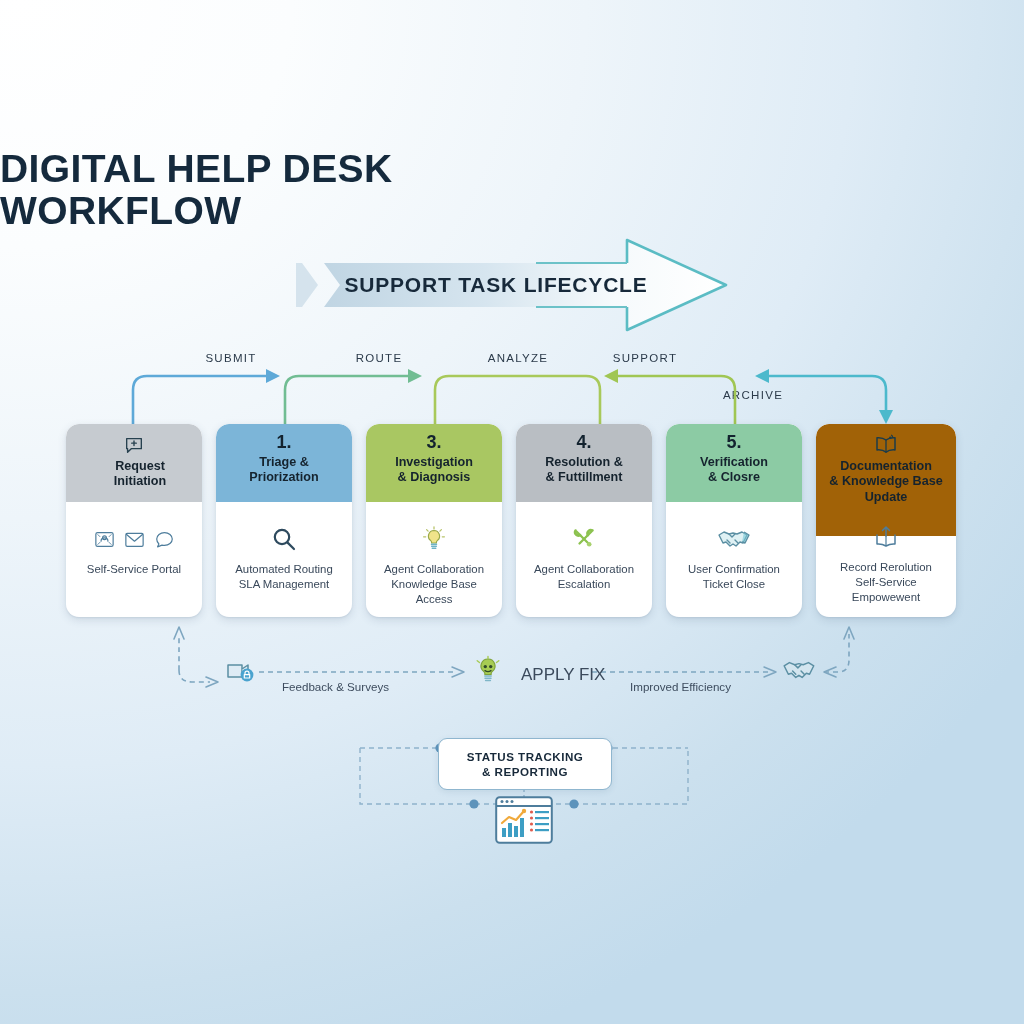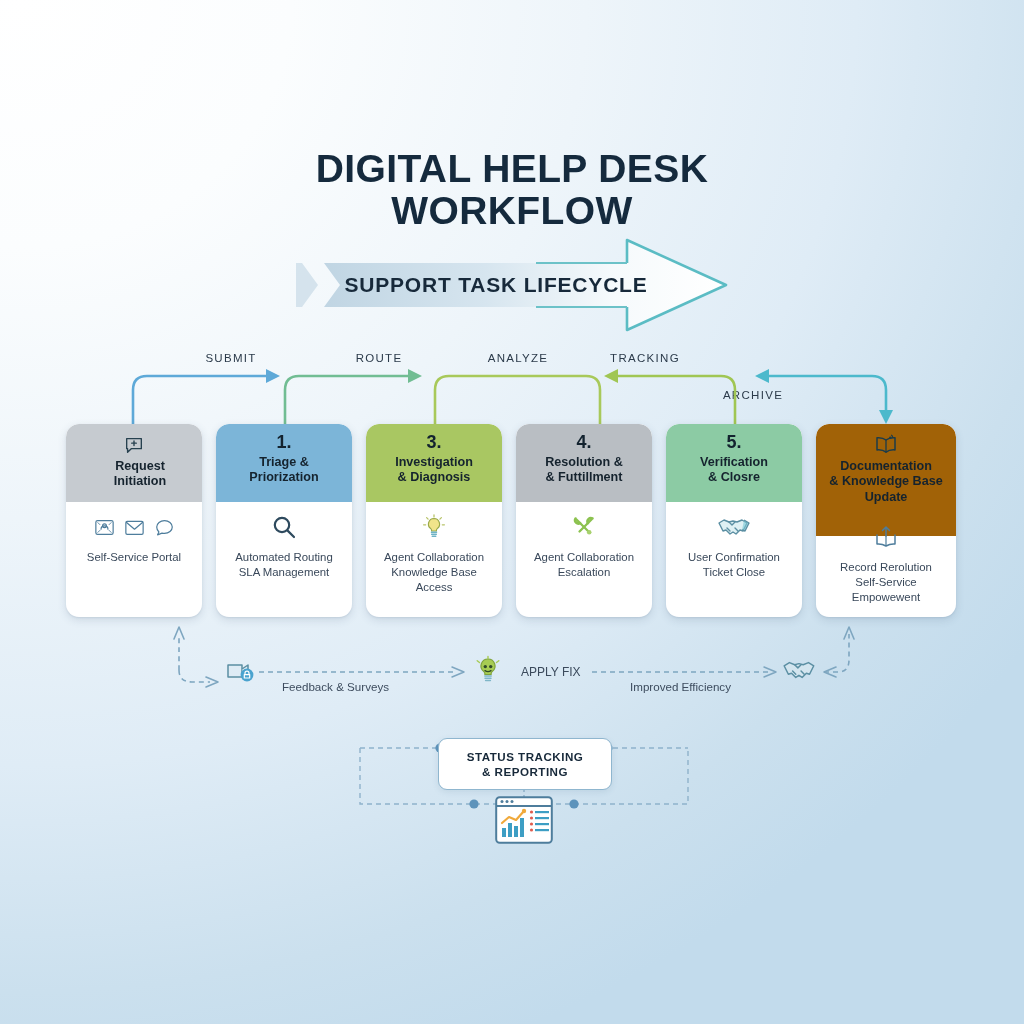--- a/index.html
+++ b/index.html
@@ -8,21 +8,21 @@
     font-family:"Liberation Sans", sans-serif;
     background:
       radial-gradient(120% 110% at 2% 0%, #ffffff 0%, #fbfdfe 22%, #eef5fa 46%, #dfecf6 68%, #cbe0ee 88%, #c2dbec 100%);
     color:#1d2b3a;
     position:relative;
   }
   #stage{position:absolute;inset:0;}
 
   
   .title{
-    position:absolute;left:0;right:0;top:148px;text-align:center;
+    position:absolute;left:0;right:0;top:148px;
     font-size:39px;font-weight:bold;letter-spacing:.4px;line-height:1.08;
     color:#152a3d;
   }
   .title .l2{display:block;}
 
   
   .banner{position:absolute;left:296px;top:238px;width:430px;height:94px;}
   .banner .lbl{
     position:absolute;left:0;right:44px;top:0;bottom:0;
     display:flex;align-items:center;justify-content:center;
@@ -55,31 +55,31 @@
     padding-top:8px;box-sizing:border-box;
   }
   .card-num{font-size:18px;font-weight:bold;color:#13232f;line-height:1.15;margin-bottom:2px;}
   .card-title{
     font-size:12.6px;font-weight:bold;color:#15232e;text-align:center;
     line-height:1.22;padding:0 5px;
   }
   .card-body{
     position:absolute;left:0;right:0;bottom:0;top:78px;
     display:flex;flex-direction:column;align-items:center;
-    padding-top:10px;box-sizing:border-box;
+    padding-top:22px;box-sizing:border-box;
   }
   .card-icons{display:flex;gap:9px;align-items:center;justify-content:center;height:30px;}
   .card-sub{
     margin-top:8px;font-size:11.4px;color:#39485a;text-align:center;
     line-height:1.32;padding:0 6px;
   }
 
   
   .fb{position:absolute;left:0;top:620px;width:1024px;height:95px;}
-  .fb-lbl{position:absolute;font-size:12px;color:#3b4a5c;white-space:nowrap;}
+  .fb-lbl{position:absolute;font-size:17px;color:#3b4a5c;white-space:nowrap;}
   .fb-cap{position:absolute;font-size:11.6px;color:#3d4c5e;white-space:nowrap;}
   .fb-icon{position:absolute;}
 
   
   .status-wrap{position:absolute;left:12px;top:726px;width:1024px;height:120px;}
   .status-box{
     position:absolute;left:426px;top:12px;width:172px;height:50px;
     background:#ffffff;border:1.4px solid #8fb6cf;border-radius:9px;
     display:flex;align-items:center;justify-content:center;
     box-shadow:0 2px 6px rgba(60,100,130,.12);
@@ -116,21 +116,21 @@
       <path d="M331,25 L331,2 L430,47 L331,92 L331,69" fill="none" stroke="#5bbcc4" stroke-width="2.6" stroke-linejoin="round"></path>
       <path d="M240,25 L331,25 M240,69 L331,69" stroke="#6cc2c8" stroke-width="2.2"></path>
     </svg>
     <div class="lbl">SUPPORT TASK LIFECYCLE</div>
   </div>
 
   <div class="conn-layer">
     <div class="conn-lbl" style="left:181px;width:100px;">SUBMIT</div>
     <div class="conn-lbl" style="left:329px;width:100px;">ROUTE</div>
     <div class="conn-lbl" style="left:468px;width:100px;">ANALYZE</div>
-    <div class="conn-lbl" style="left:595px;width:100px;">TRACKING</div>
+    <div class="conn-lbl" style="left:595px;width:100px;">SUPPORT</div>
     <div class="conn-lbl" style="left:703px;width:100px;margin-top:37px;">ARCHIVE</div>
 
     <svg width="1024" height="80" viewBox="0 0 1024 80" style="position:absolute;left:0;top:0;">
 
       <path d="M133,72 L133,38 Q133,24 147,24 L267,24" fill="none" stroke="#5ea9d8" stroke-width="2.6" stroke-linecap="round"></path>
       <path d="M266,17 L280,24 L266,31 Z" fill="#5ea9d8"></path>
 
       <path d="M285,72 L285,38 Q285,24 299,24 L409,24" fill="none" stroke="#71bd93" stroke-width="2.6" stroke-linecap="round"></path>
       <path d="M408,17 L422,24 L408,31 Z" fill="#71bd93"></path>
 

